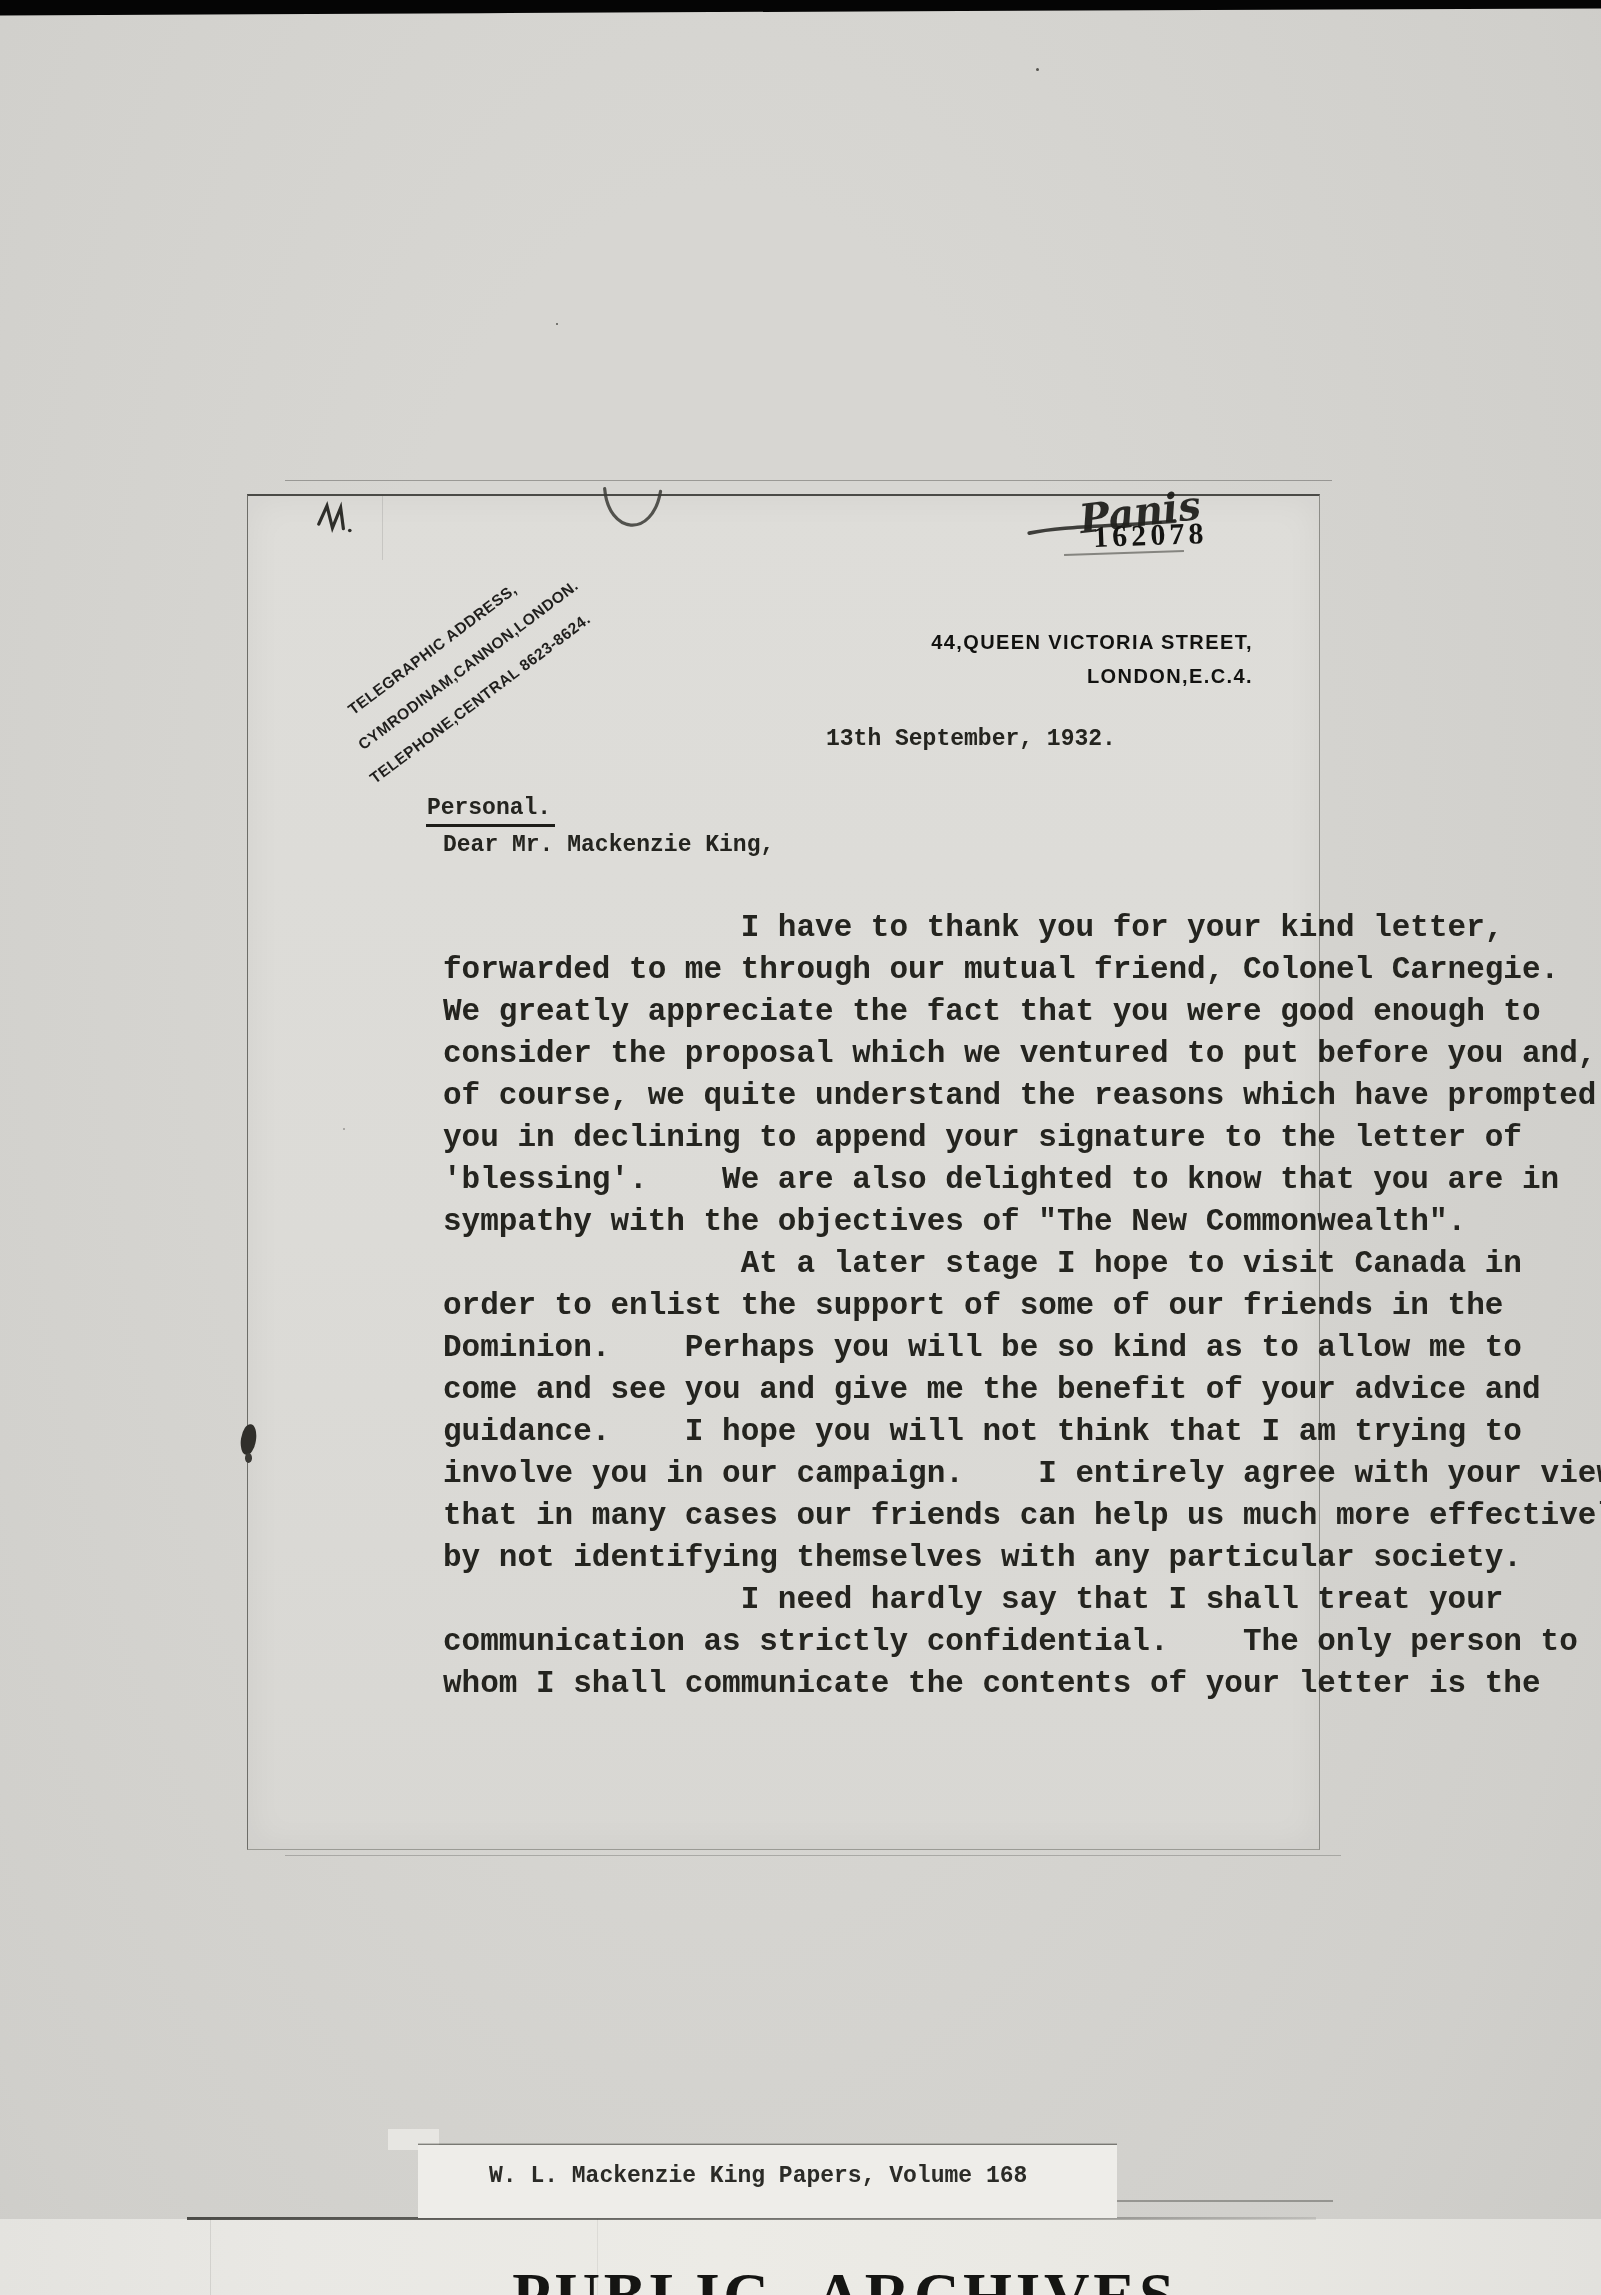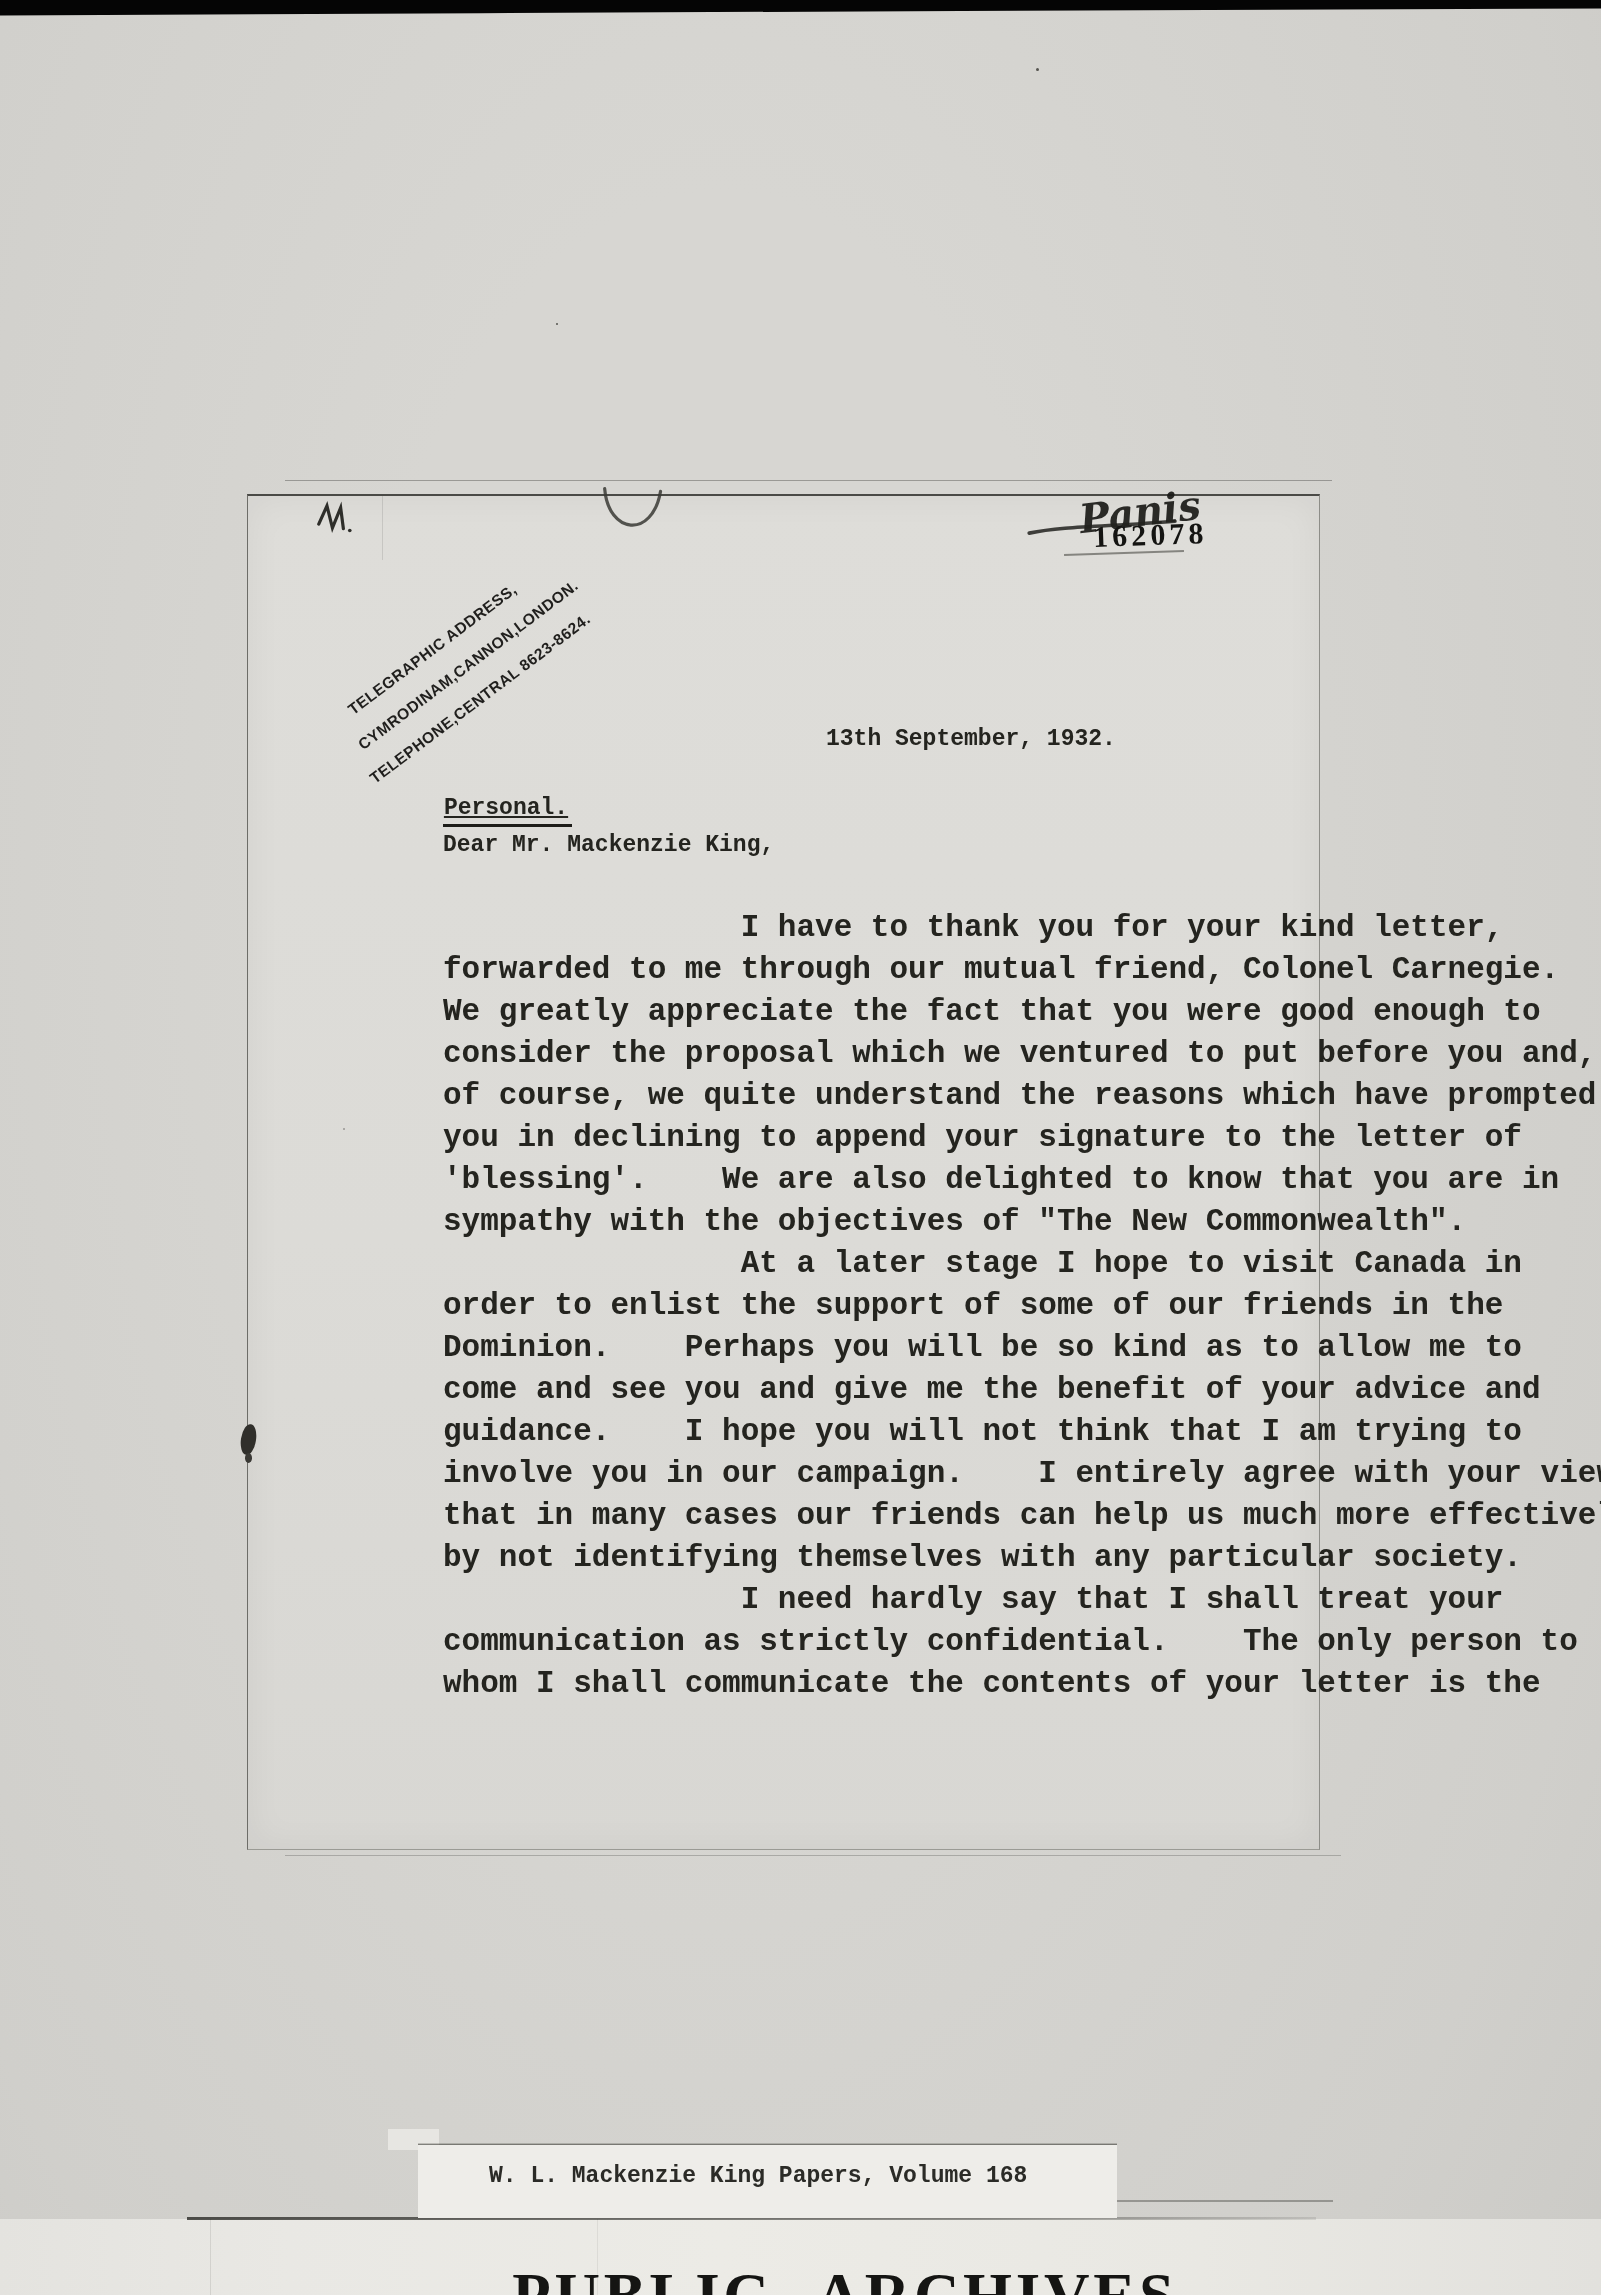--- a/index.html
+++ b/index.html
@@ -17,21 +17,21 @@
       border-top:2.3px solid #4a4a46;border-left:1.8px solid #6d6d68;
       border-bottom:1.8px solid #9a9a94;border-right:1.4px solid #8d8d88;
       box-shadow:inset 0 0 37px rgba(0,0,0,0.05);}
   .page-top-echo{left:285px;top:480px;width:1047px;height:1.4px;background:rgba(40,40,38,0.35);}
   .page-bottom-echo{left:285px;top:1855px;width:1056px;height:1.4px;background:rgba(90,90,85,0.35);}
   .crease-v{background:rgba(0,0,0,0.10);}
   
   .type{font-family:"Liberation Mono",monospace;font-weight:700;color:#24241f;white-space:pre;}
   .salutation{left:443px;top:822px;font-size:23px;line-height:46px;}
   .body-pre{left:443px;top:907px;font-size:31px;line-height:42px;}
-  .personal{left:443px;top:795px;font-size:23px;border-bottom:3.2px solid #1d1d19;padding:0 3.7px 2.8px 0.9px;text-decoration:underline;}
+  .personal{left:426px;top:795px;font-size:23px;border-bottom:3.2px solid #1d1d19;padding:0 3.7px 2.8px 0.9px;}
   .dateline{left:826px;top:726px;font-size:23px;}
   
   .lh-address{left:707px;top:625px;width:546px;text-align:right;
       font-weight:700;font-size:20px;line-height:34px;letter-spacing:1.4px;color:#121210;}
   .diag-stamp{left:340px;top:698px;width:349px;transform:rotate(-37deg);transform-origin:0 0;
       font-weight:700;font-size:15.6px;line-height:34px;letter-spacing:0.5px;color:#201f1d;white-space:nowrap;}
   .diag-stamp .l2{margin-left:-13px;}
   .diag-stamp .l3{margin-left:-24px;}
   
   .folio-number{left:1093px;top:518px;font-family:"Liberation Serif",serif;font-weight:700;
@@ -86,20 +86,24 @@
   </svg>
   <div class="abs folio-number">162078</div>
   <div class="abs folio-underline"></div>
 
   <div class="abs diag-stamp">
     <div class="l1">TELEGRAPHIC ADDRESS,</div>
     <div class="l2">CYMRODINAM,CANNON,LONDON.</div>
     <div class="l3">TELEPHONE,CENTRAL 8623-8624.</div>
   </div>
 
+  <div class="abs lh-address">
+    <div>44,QUEEN VICTORIA STREET,</div>
+    <div>LONDON,E.C.4.</div>
+  </div>
 
   <div class="abs type dateline">13th September, 1932.</div>
 
   <div class="abs type personal">Personal.</div>
 
   <div class="abs type salutation">Dear Mr. Mackenzie King,</div>
   <div class="abs type body-pre">                I have to thank you for your kind letter,
 forwarded to me through our mutual friend, Colonel Carnegie.
 We greatly appreciate the fact that you were good enough to
 consider the proposal which we ventured to put before you and,

